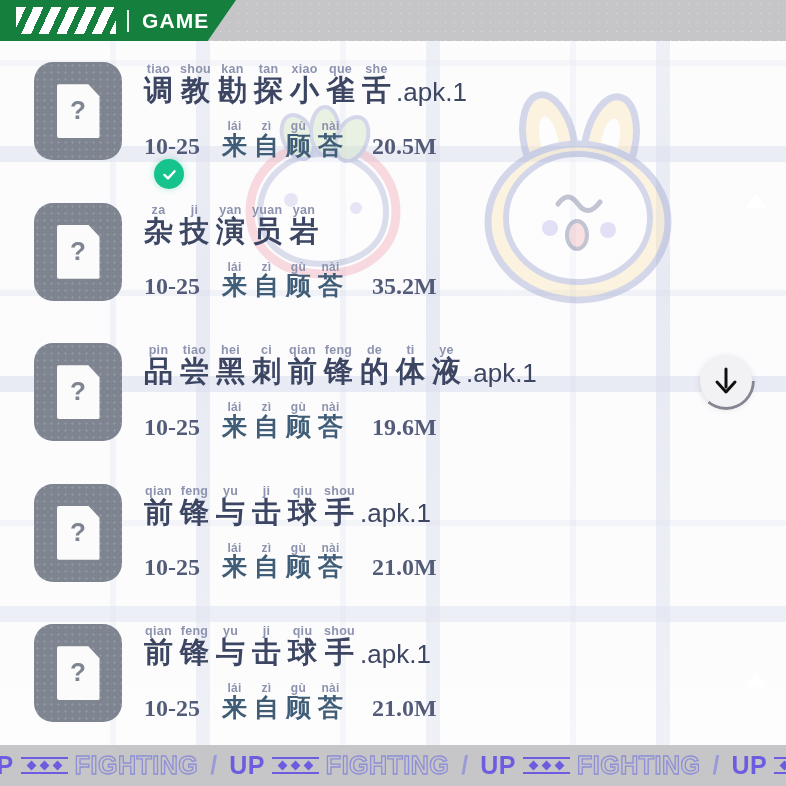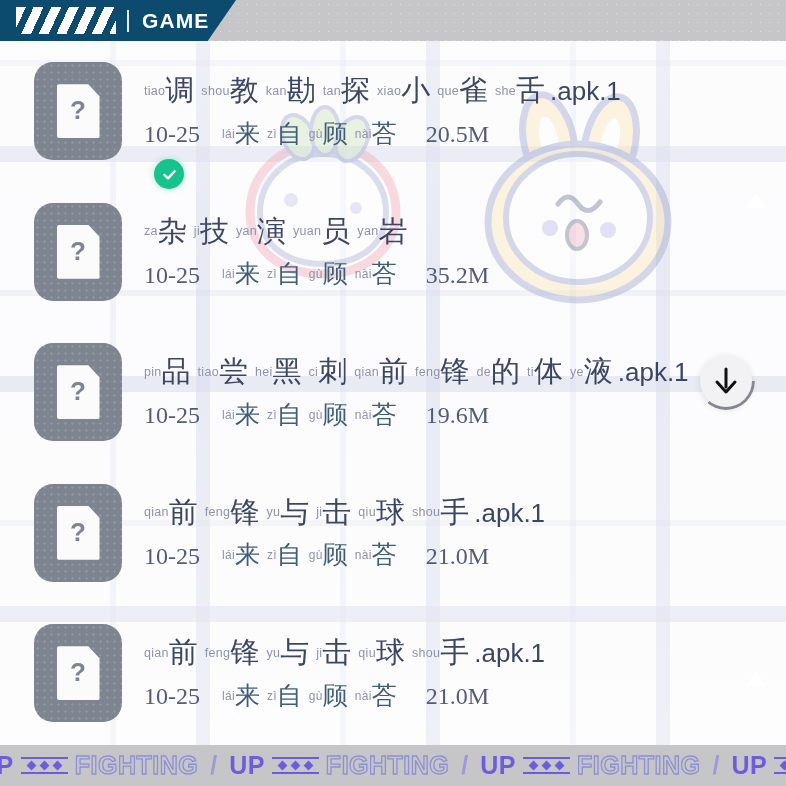--- a/index.html
+++ b/index.html
@@ -57,21 +57,21 @@
     z-index:40;
   }
   #header-graybar{
     position:absolute; left:0; top:0; width:786px; height:41px;
     background:#c6c6c9;
     background-image:radial-gradient(rgba(255,255,255,.45) .8px, transparent .9px);
     background-size:9px 9px;
   }
   #header-purple{
     position:absolute; left:0; top:0; height:41px; width:236px;
-    background:#0c4a6e;
+    background:#15803d;
     clip-path:polygon(0 0, 100% 0, 88% 100%, 0 100%);
     display:flex; align-items:center;
   }
   #header-stripes{
     width:100px; height:27px; margin-left:16px;
     background:repeating-linear-gradient(115deg,
       #ffffff 0px, #ffffff 9px,
       rgba(255,255,255,0) 9px, rgba(255,255,255,0) 16px);
   }
   #header-divider{
@@ -109,22 +109,22 @@
     font-size:26px; color:#7e8590; font-weight:bold; line-height:1;
     transform:translateY(-1px);
   }
 
   .file-info{ margin-left:22px; flex:1 1 auto; position:relative; }
 
   .title-line{
     display:flex; align-items:flex-end; white-space:nowrap;
     margin-bottom:2px;
   }
-  .rb{ display:inline-flex; flex-direction:row; align-items:center;
-       margin-right:7px; }
+  .rb{ display:inline-flex; flex-direction:column; align-items:center;
+       margin-right:7px;font-weight:bold; }
   .rb .py{
     font-size:12.5px; color:#8d93ae; line-height:1.05;
     letter-spacing:.3px; margin-bottom:-1px;
   }
   .rb .han{
     font-size:29px; color:#3c4663; line-height:1.1;
     font-family:"Liberation Serif", serif;
   }
   .ext{
     font-size:26px; color:#3c4663; line-height:1.1;
@@ -132,20 +132,21 @@
     align-self:flex-end; padding-bottom:1px;
   }
 
   .meta-line{
     display:flex; align-items:flex-end; white-space:nowrap;
     margin-top:13px;
   }
   .meta-date, .meta-size{
     font-size:24px; color:#525b78; font-family:"Liberation Serif", serif;
     line-height:1.1;
+    font-weight:bold;
   }
   .meta-src{ display:flex; align-items:flex-end; margin:0 22px; }
   .meta-src .rb .py{ font-size:12px; color:#8d93ae; }
   .meta-src .rb .han{ font-size:25px; color:#3f5d77; }
 
   
   .check-badge{
     position:absolute; left:154px; top:118px; width:30px; height:30px;
     border-radius:50%; background:#16c38c;
     display:flex; align-items:center; justify-content:center;

